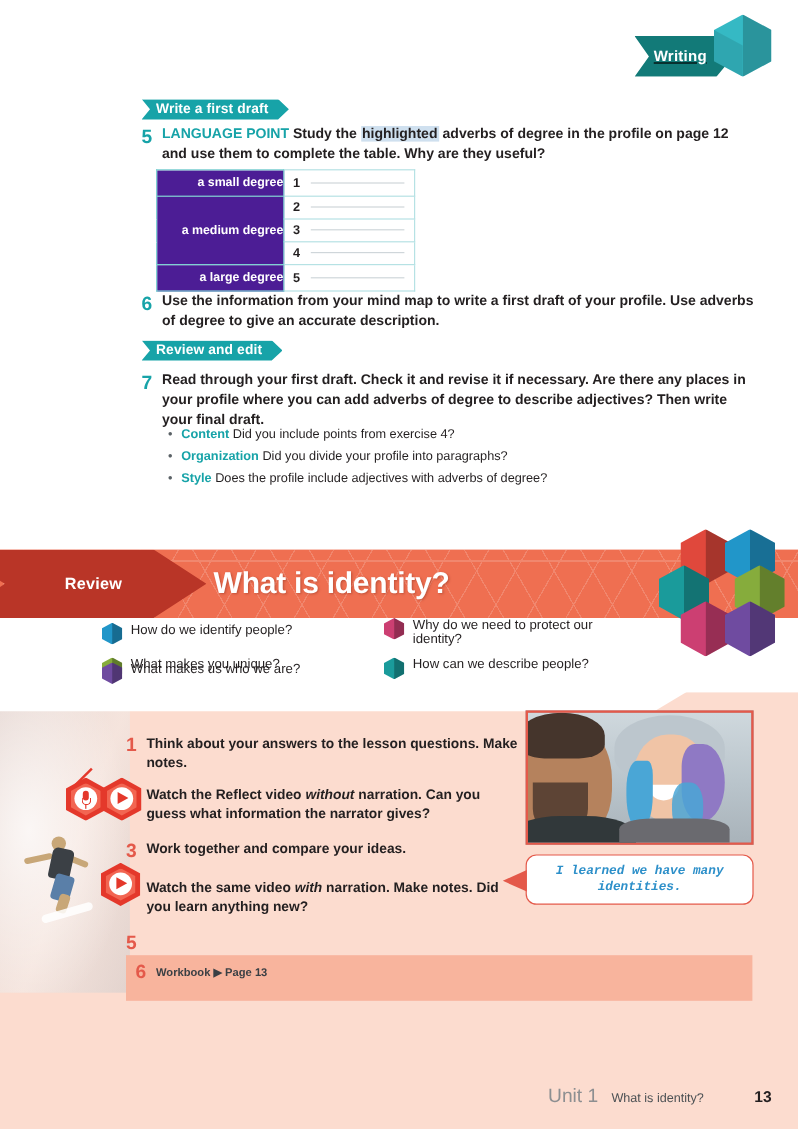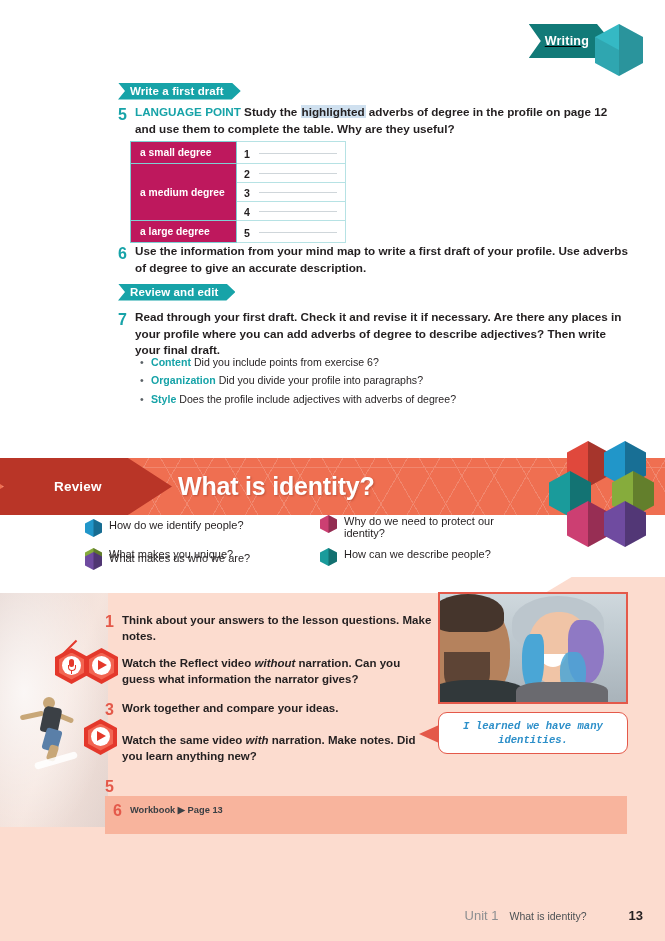--- a/index.html
+++ b/index.html
@@ -10,21 +10,21 @@
     position: relative;
     overflow: hidden;
   }
 
   
   .page-top { position: absolute; left:0; top:0; width:665px; height:455px; background:#fff; }
 
   
   .writing-tab {
     position: absolute; right: 22px; top: 24px;
-    display: flex; align-items: flex-start; height: 40px; text-decoration: underline;
+    display: flex; align-items: flex-end; height: 40px; text-decoration: underline;
   }
   .writing-arrow {
     background: #127a78; color: #fff;
     font-size: 12.5px; font-weight: bold;
     height: 34px; display: flex; align-items: center;
     padding: 0 22px 0 16px;
     clip-path: polygon(0 0, calc(100% - 14px) 0, 100% 50%, calc(100% - 14px) 100%, 0 100%, 12px 50%);
     letter-spacing: .2px;
   }
   .writing-hex {
@@ -51,23 +51,24 @@
   }
   .ex-body { font-size: 11.7px; color: #231f20; font-weight: bold; line-height: 1.42; }
   .lang-point { color: #17a3a8; font-weight: bold; }
   .hl { background: #cfe0ef; padding: 0 1px; }
 
   
   .tbl { position: absolute; left: 130px; top: 141px; width: 216px;
          border: 1px solid #17a3a8; border-collapse: collapse; }
   .tbl td { border: 1px solid #b6e2e4; padding: 0; }
   .tbl .lbl {
-    background: #be185d; color: #fff; font-size: 10.3px; font-weight: bold;
+    background: #4c1d95; color: #fff; font-size: 10.3px; font-weight: bold;
     width: 110px; padding: 5px 0 5px 9px; vertical-align: middle;
     border-color: #7fd0d3;
+    text-align: right;
   }
   .tbl .val { background: #fff; height: 17.5px; padding: 0 8px 0 7px; white-space: nowrap; }
   .tbl .val .n { font-size: 10.6px; color: #231f20; font-weight: bold; vertical-align: middle; }
   .tbl .val .rule {
     display: inline-block; width: 78px; height: 1px; background: #cfd6da;
     margin-left: 9px; vertical-align: middle;
   }
 
   
   .subbul { position:absolute; left:140px; font-size: 10.6px; color:#231f20; line-height: 1.55; }
@@ -191,21 +192,21 @@
   .box6 {
     position:absolute; left:105px; top:796px; width:522px; height:38px;
     background:#f8b49d; display:flex; align-items:flex-start; padding:6px 0 0 8px; z-index:5;
   }
   .box6 .n { color:#e4594a; font-weight:bold; font-size:16px; width:17px; flex:none; line-height:1.1; }
   .box6 .t { font-size:11.5px; font-weight:bold; color:#231f20; line-height:1.35; }
   .box6 .wb { font-size:9.3px; font-weight:bold; color:#3a3f44; margin-top:2px; }
 
   
   .footer { position:absolute; right:22px; bottom:18px; display:flex; align-items:baseline; gap:0; z-index:5; }
-  .footer .unit { color:#8d8f91; font-size:13px; margin-right:11px;margin-top:48px; }
+  .footer .unit { color:#8d8f91; font-size:16px; margin-right:11px;margin-top:48px; }
   .footer .ttl { color:#4c5154; font-size:10.5px; margin-right:42px; }
   .footer .pg { color:#231f20; font-size:13px; font-weight:bold; }
 </style>
 </head>
 <body>
 
 <div class="page-top">
 
   <div class="writing-tab">
     <div class="writing-arrow">Writing</div>
@@ -260,21 +261,21 @@
     <span class="tag">Review and edit</span>
   </div>
 
   <div class="ex" style="left:118px; top:309px; width:510px;">
     <div class="ex-num">7</div>
     <div class="ex-body">Read through your first draft. Check it and revise it if necessary. Are there any places in your profile where you can add adverbs of degree to describe adjectives? Then write your final draft.</div>
   </div>
 
   <div class="subbul" style="top:354px; width:480px;">
     <div>
-      <span class="kw">Content</span><span> Did you include points from exercise 6?</span>
+      <span class="kw">Content</span><span> Did you include points from exercise 4?</span>
     </div>
     <div>
       <span class="kw">Organization</span><span> Did you divide your profile into paragraphs?</span>
     </div>
     <div>
       <span class="kw">Style</span><span> Does the profile include adjectives with adverbs of degree?</span>
     </div>
   </div>
 </div>
 

